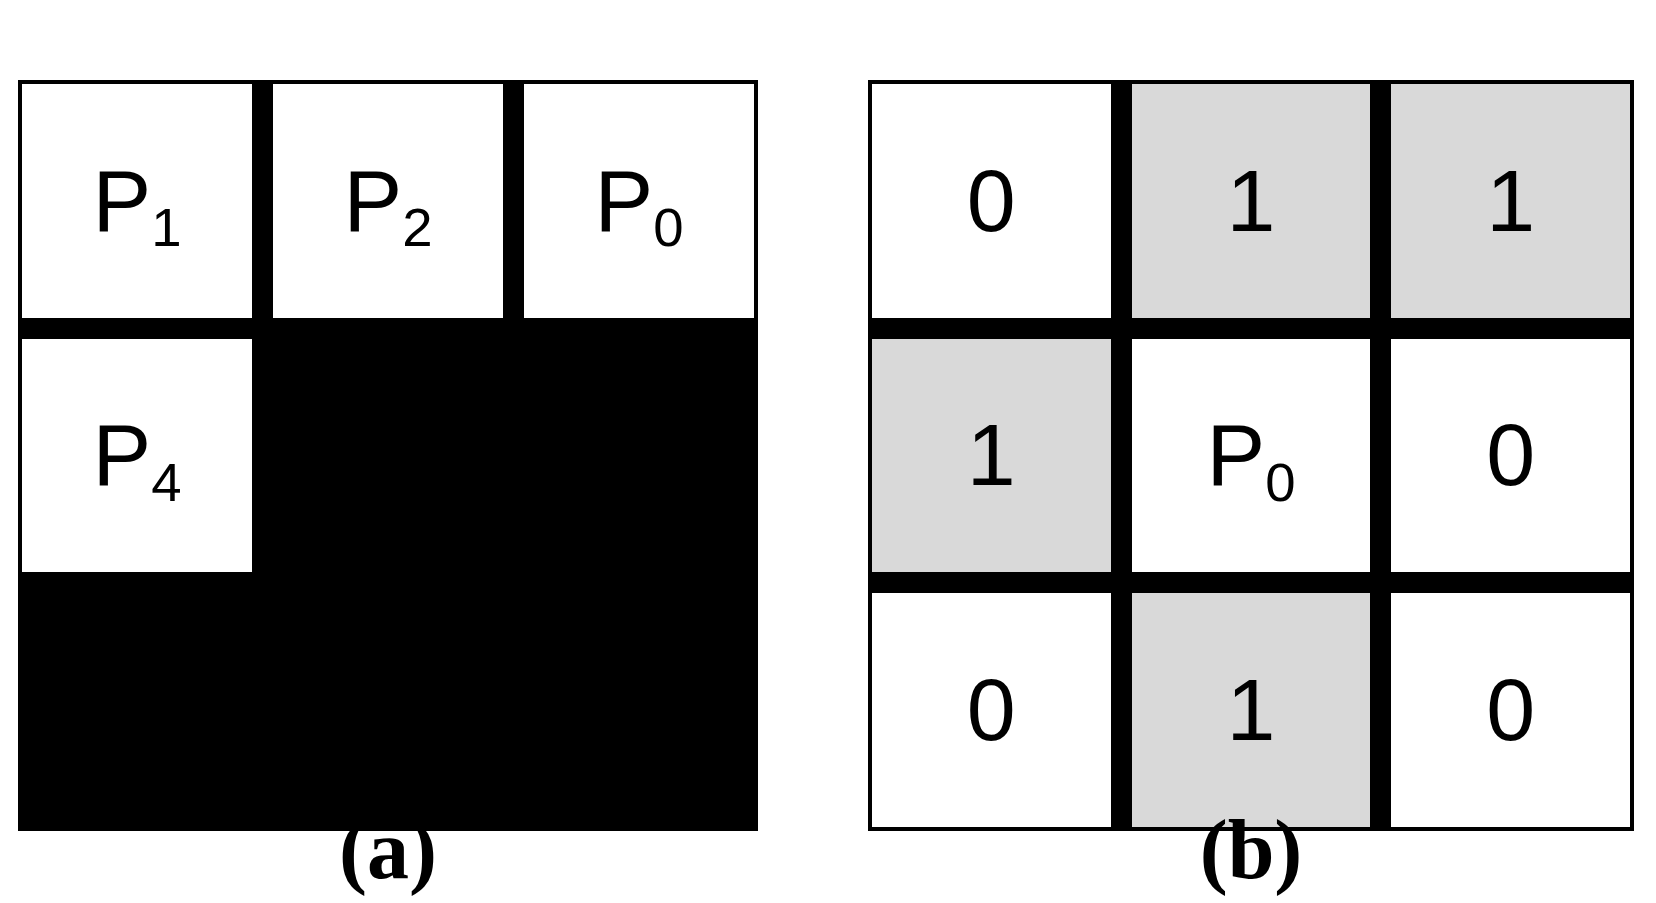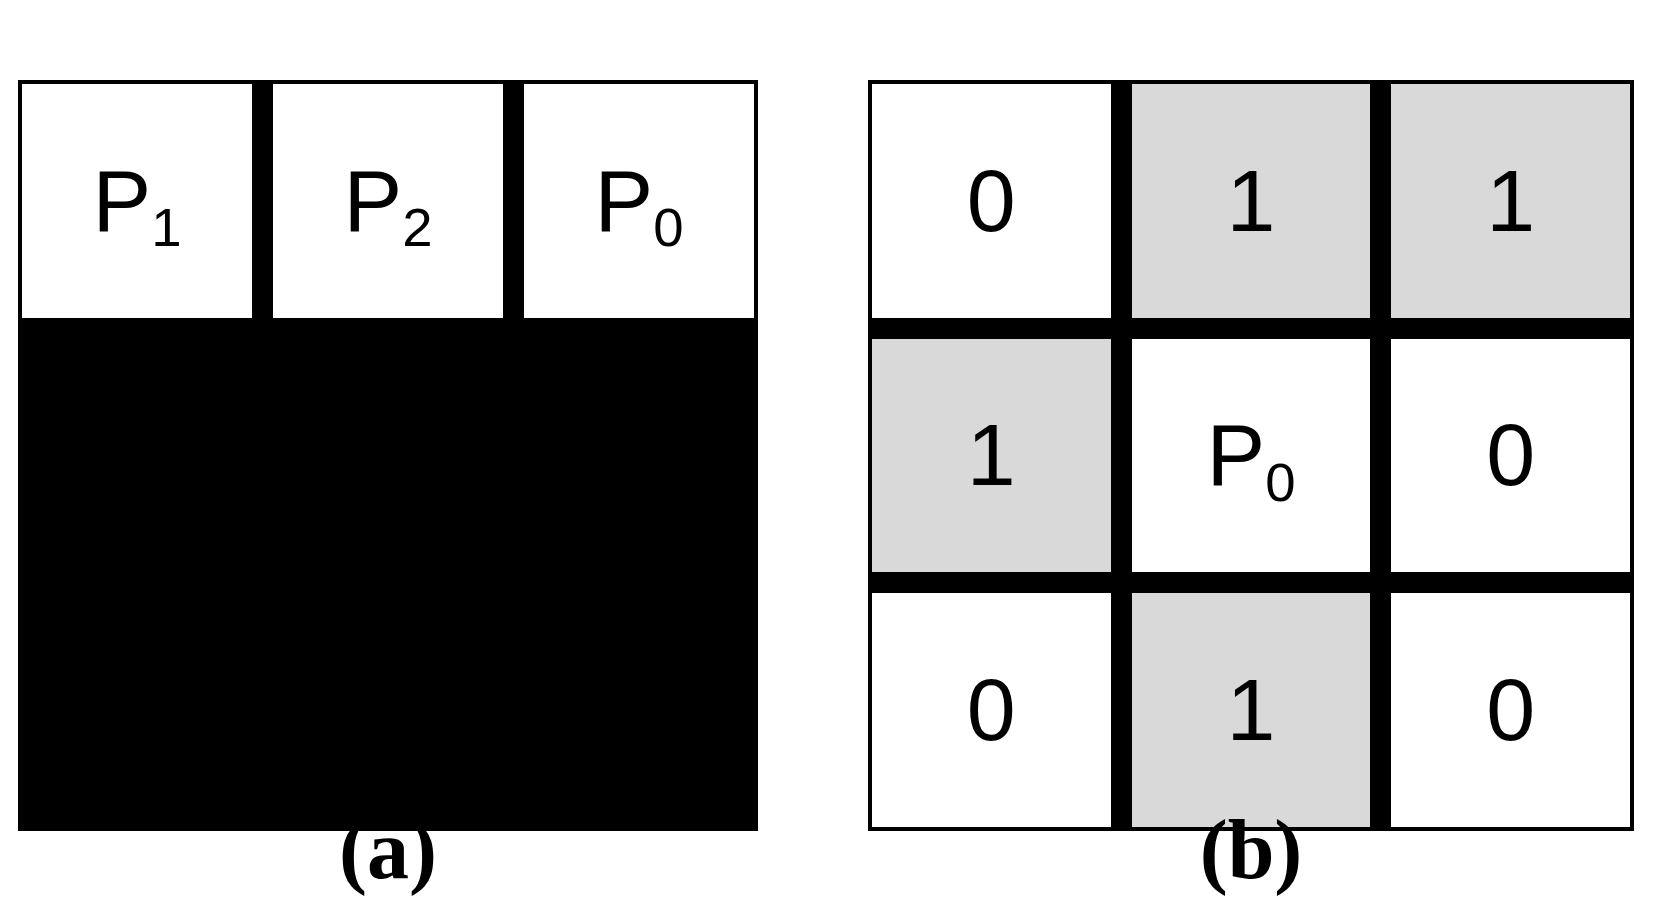--- a/index.html
+++ b/index.html
@@ -72,20 +72,23 @@
   <div class="pixel-grid grid-a">
     <div class="cell">
       <span class="cell-text"><span>P</span><span class="sub">1</span></span>
     </div>
     <div class="cell">
       <span class="cell-text"><span>P</span><span class="sub">2</span></span>
     </div>
     <div class="cell">
       <span class="cell-text"><span>P</span><span class="sub">0</span></span>
     </div>
+    <div class="cell">
+      <span class="cell-text"><span>P</span><span class="sub">4</span></span>
+    </div>
   </div>
 
   <div class="pixel-grid grid-b">
     <div class="cell">
       <span class="cell-text"><span>0</span><span class="sub"></span></span>
     </div>
     <div class="cell shaded">
       <span class="cell-text"><span>1</span><span class="sub"></span></span>
     </div>
     <div class="cell shaded">

